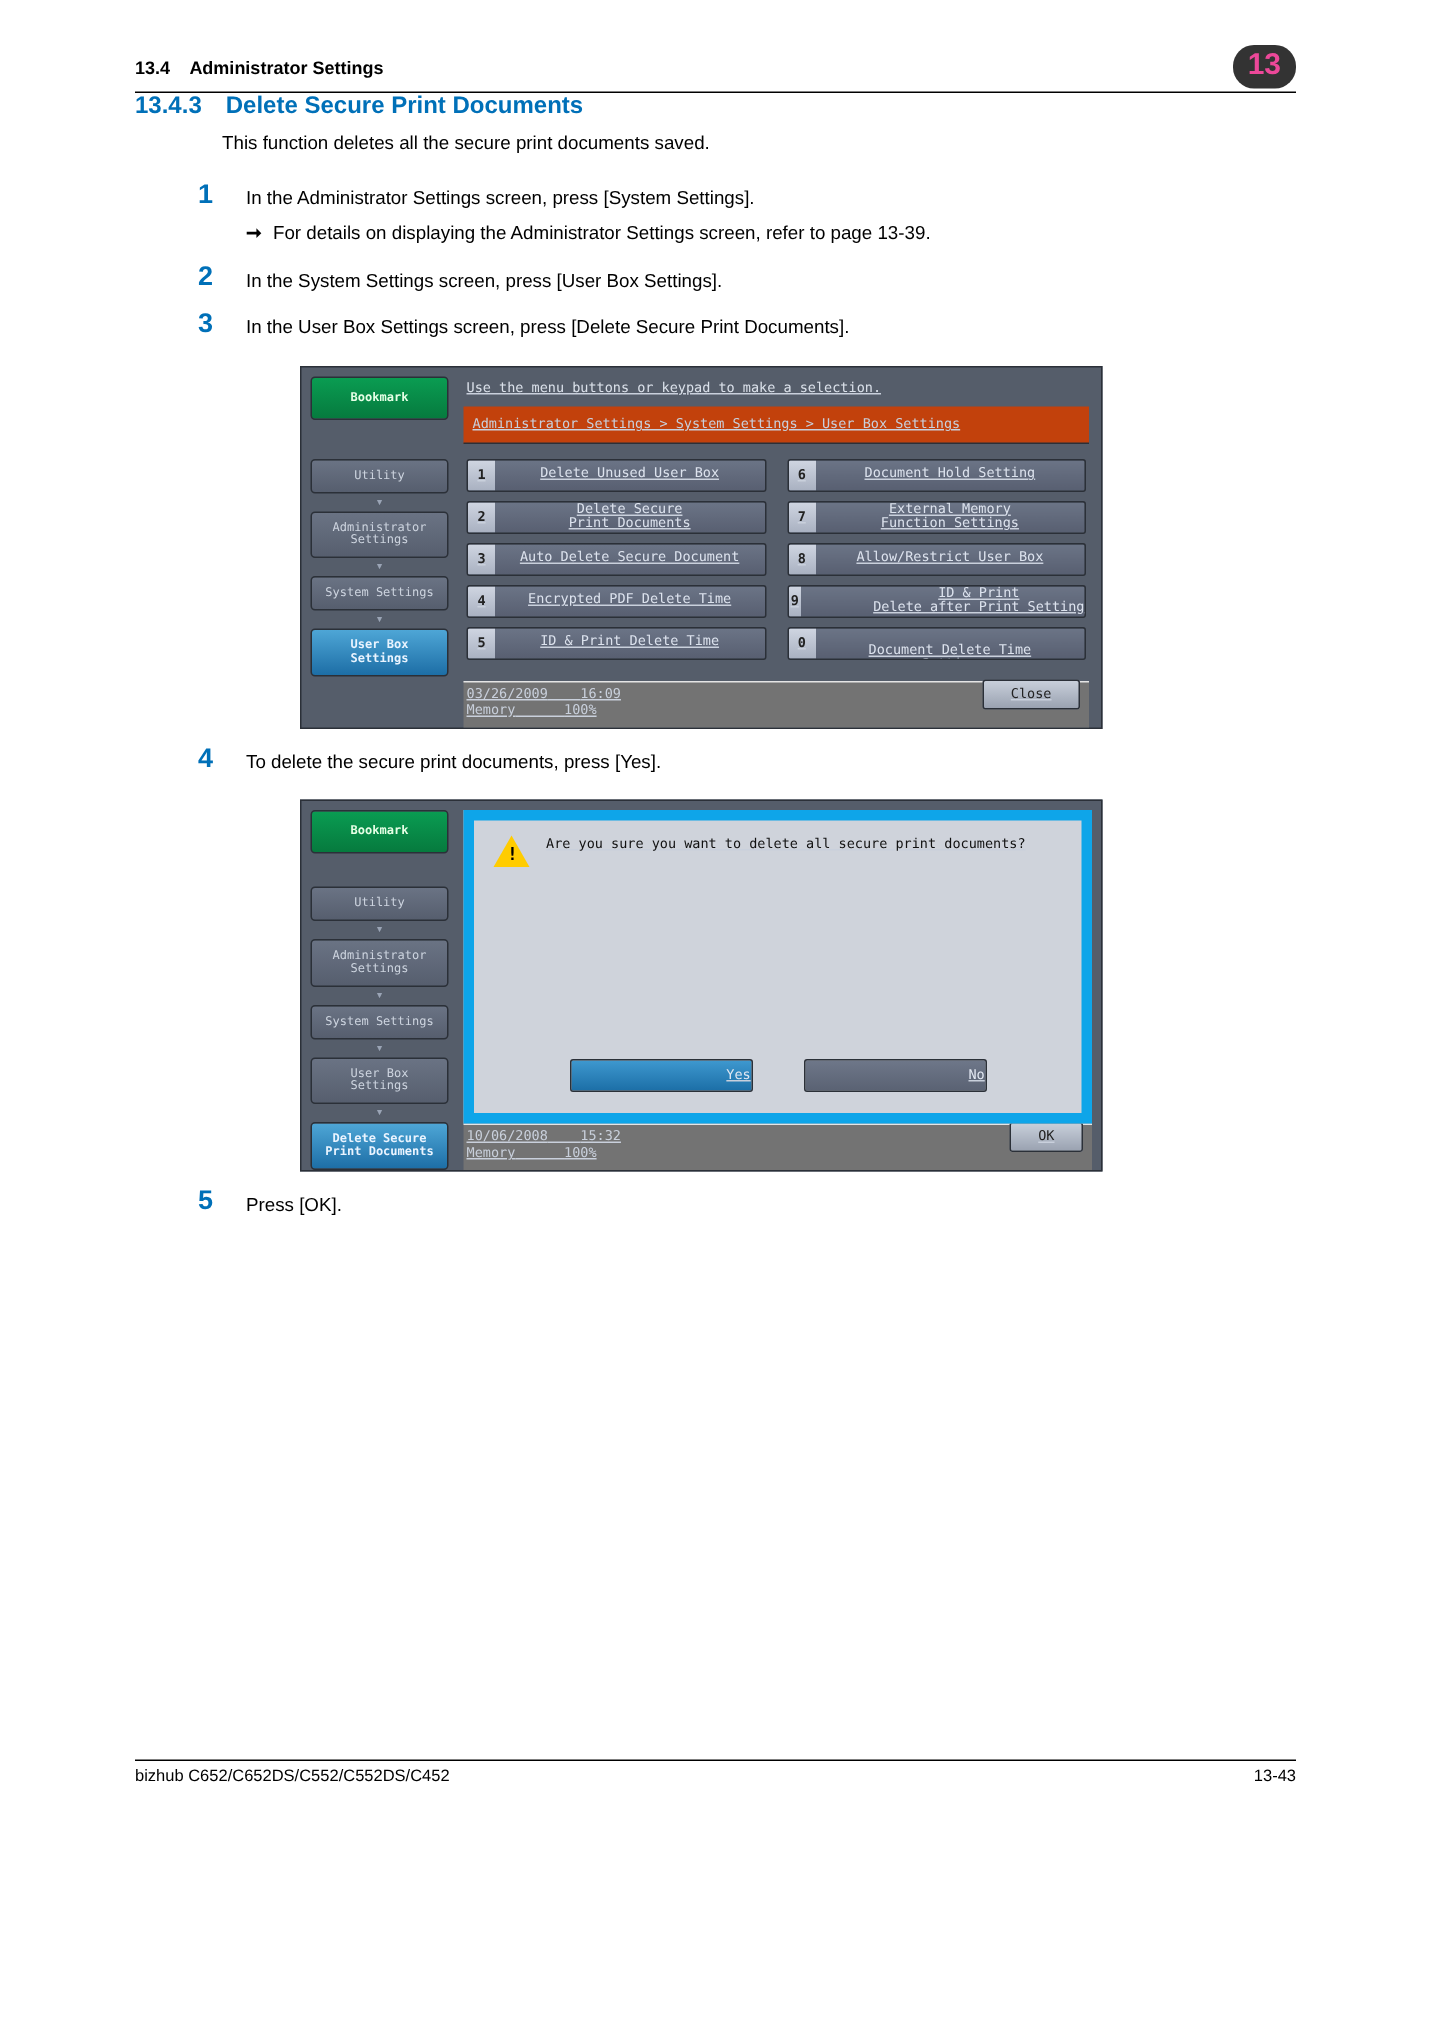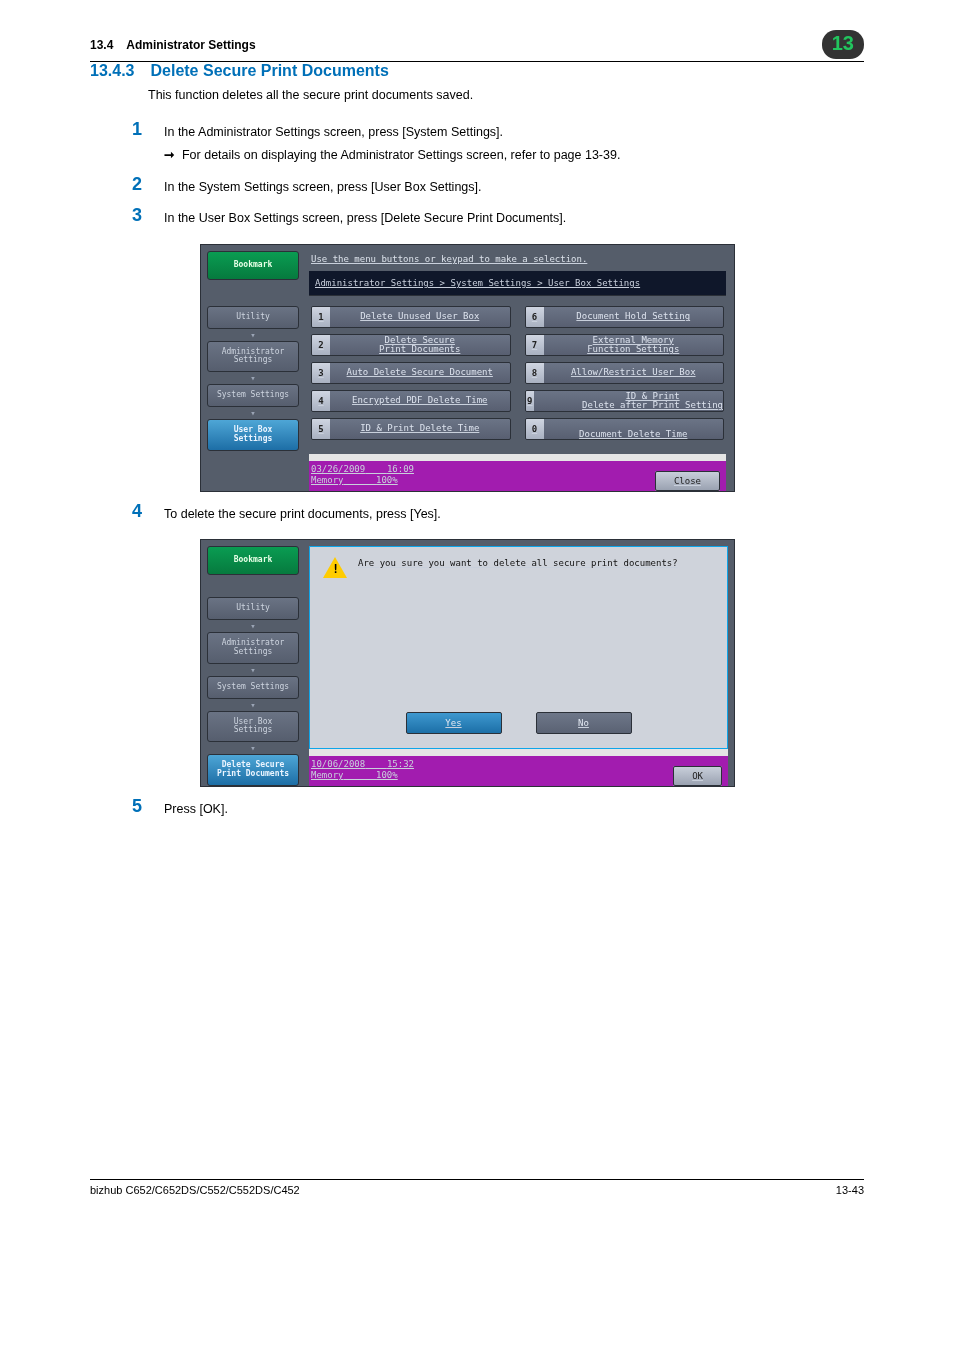--- a/index.html
+++ b/index.html
@@ -21,21 +21,21 @@
     border-bottom: 1px solid #000;
     padding-bottom: 2px;
   }
   .header-left {
     font-weight: bold;
     font-size: 12px;
   }
   .chapter-badge {
     margin-left: auto;
     background: #333;
-    color: #22c55e;
+    color: #ec4899;
     font-weight: bold;
     font-size: 20px;
     padding: 2px 10px 4px 10px;
     border-radius: 14px;
   }
   .section-title-row {
     display: flex;
     gap: 16px;
     margin-bottom: 8px;
   }
@@ -125,21 +125,21 @@
     padding: 6px 8px 0 4px;
     display: flex;
     flex-direction: column;
     text-decoration: underline;
   }
   .toptext {
     color: #dbe1ea;
     padding: 3px 2px 7px 2px;
   }
   .crumb-bar {
-    background: #0f172a;
+    background: #c2410c;
     padding: 7px 6px;
     margin-bottom: 10px;
     border-bottom: 1px solid #2b3038;
   }
   .grid-btns {
     display: grid;
     grid-template-columns: 1fr 1fr;
     gap: 6px 14px;
     padding: 0 2px;
   }
@@ -161,41 +161,41 @@
   .menu-btn .lbl {
     flex:1;
     display:flex;align-items:center;justify-content:center;
     color:#dde3ee;
     text-align: center;
     line-height:1.05;
   }
   .statusbar {
     margin-top: 14px;
     display:flex;
-    align-items: flex-end;
+    align-items: flex-start;
     padding: 3px 6px 5px 2px;
-    background:#a21caf;
-    border-top:7px solid #e5e5e5;
+    background:#737373;
+    border-top:1px solid #e5e5e5;
   }
   .statusbar .sleft { line-height:1.2; }
   .statusbar .sright { margin-left:auto; }
   .close-btn, .ok-btn {
     background: linear-gradient(#c8cfda,#9aa2b1);
     color:#222;
     padding: 4px 18px;
     border:1px solid #2b3038;
     border-radius:2px;
     font-family: inherit;
   }
 
   
   .confirm-area {
     flex:1;
     background:#cfd3db;
-    border:1px solid #0ea5e9;
+    border:7px solid #0ea5e9;
     padding:8px 12px 10px 12px;
     display:flex;
     flex-direction:column;
     color:#111;
     min-height: 200px;
     position: relative;
   }
   .confirm-top { display:flex; gap:10px; align-items:flex-start;}
   .warn-icon {
     width:26px;height:24px;
@@ -216,22 +216,22 @@
     text-align:center;
   }
   .yn-row {
     margin-top:auto;
     display:flex;
     gap:34px;
     justify-content:center;
     padding-bottom:4px;
   }
   .yn-btn {
-    width:96px;
-    text-align:center;
+    width:122px;
+    text-align:right;
     padding:5px 0;
     border:1px solid #2b3038;
     border-radius:2px;
     background: linear-gradient(#6e7789,#5a6273);
     color:#e2e8f2;
     font-family:inherit;
   }
   .yn-btn.yes { background: linear-gradient(#3e98cf,#1c6fa7); }
 
   .footer-row {

